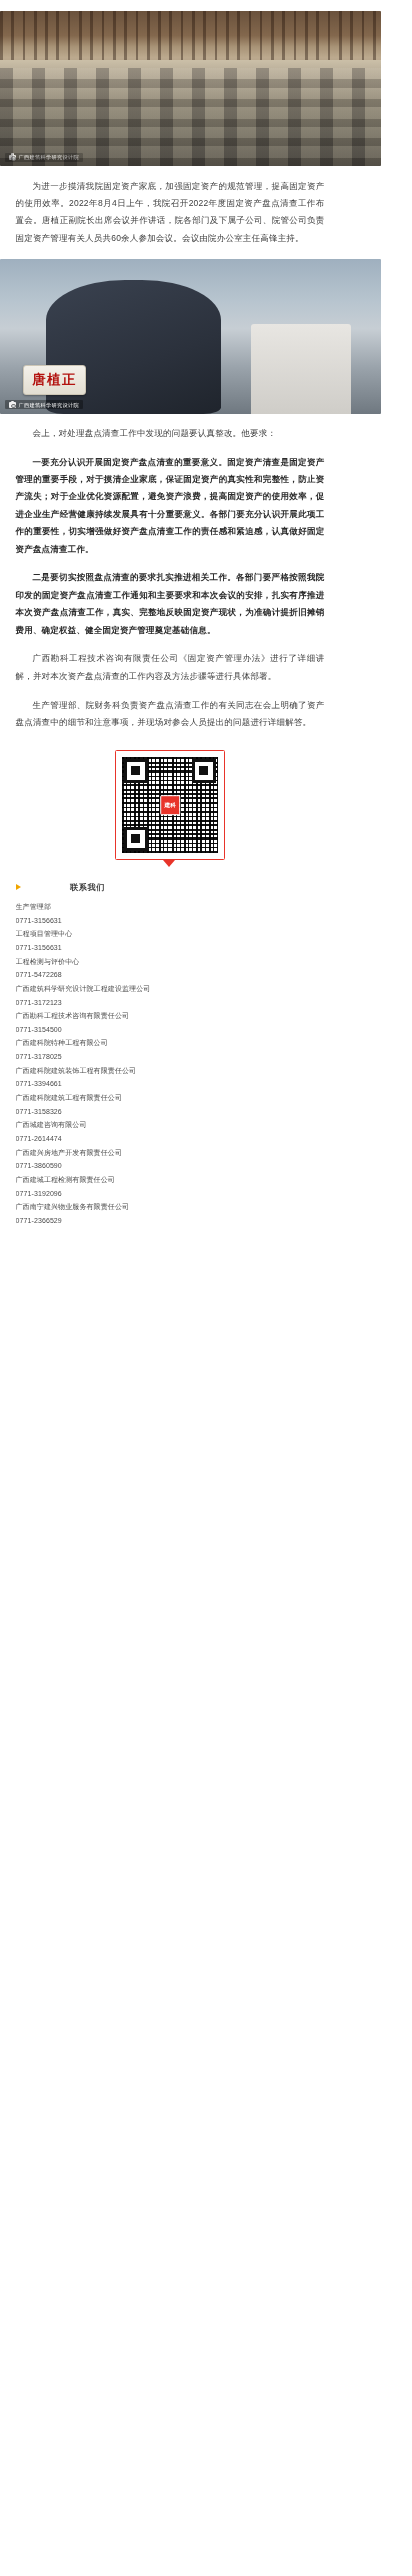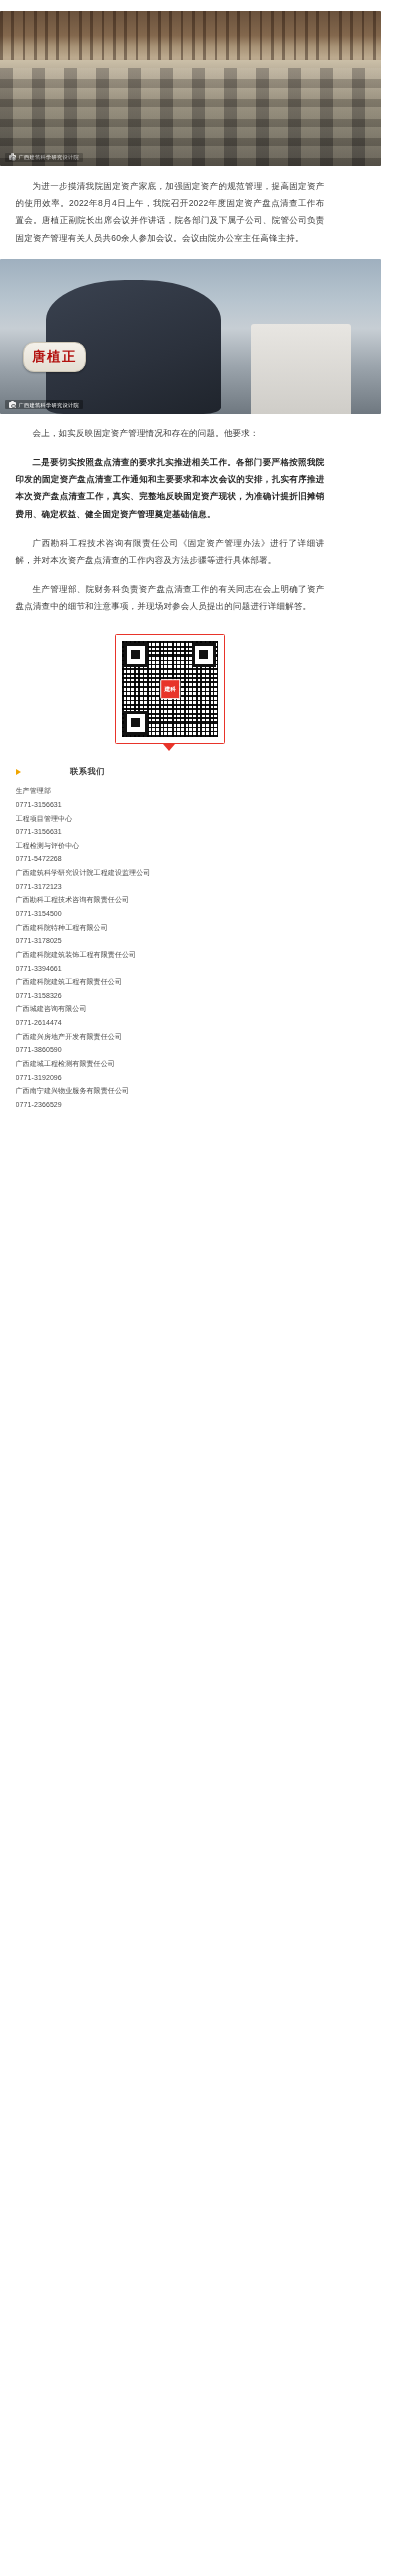--- a/index.html
+++ b/index.html
@@ -106,25 +106,25 @@
   }
   .photo-caption span {
     color: #ffffff;
     font-size: 5.2px;
     line-height: 1.2;
     letter-spacing: 0.3px;
   }
   .nameplate {
     position: absolute;
     left: 23px;
-    bottom: 42px;
+    bottom: 19px;
     background: linear-gradient(180deg,#f4f1ea 0%, #e3ded2 100%);
     border: 0.5px solid #cdc6b5;
     padding: 4.6px 8.2px;
-    border-radius: 11px;
+    border-radius: 3px;
     box-shadow: 0 1px 2.1px rgba(0,0,0,.3);
   }
   .nameplate span {
     color: #b3120f;
     font-family: "Liberation Serif", "DejaVu Serif", serif;
     font-size: 13.4px;
     font-weight: bold;
     letter-spacing: 1.5px;
   }
   
@@ -268,21 +268,22 @@
     <div class="nameplate">
       <span>唐植正</span>
     </div>
     <div class="photo-caption">
       <div class="cam"></div>
       <span>广西建筑科学研究设计院</span>
     </div>
   </div>
 
   <div class="body">
-    <p class="para">会上，如实反映固定资产管理情况和存在的问题。他要求：</p>
+    <p class="para">会上，对处理盘点清查工作中发现的问题要认真整改。他要求：</p>
+    <p class="para bold-lead">一要充分认识开展固定资产盘点清查的重要意义。固定资产清查是固定资产管理的重要手段，对于摸清企业家底，保证固定资产的真实性和完整性，防止资产流失；对于企业优化资源配置，避免资产浪费，提高固定资产的使用效率，促进企业生产经营健康持续发展具有十分重要意义。各部门要充分认识开展此项工作的重要性，切实增强做好资产盘点清查工作的责任感和紧迫感，认真做好固定资产盘点清查工作。</p>
     <p class="para bold-lead">二是要切实按照盘点清查的要求扎实推进相关工作。各部门要严格按照我院印发的固定资产盘点清查工作通知和主要要求和本次会议的安排，扎实有序推进本次资产盘点清查工作，真实、完整地反映固定资产现状，为准确计提折旧摊销费用、确定权益、健全固定资产管理奠定基础信息。</p>
     <p class="para">广西勘科工程技术咨询有限责任公司《固定资产管理办法》进行了详细讲解，并对本次资产盘点清查的工作内容及方法步骤等进行具体部署。</p>
     <p class="para">生产管理部、院财务科负责资产盘点清查工作的有关同志在会上明确了资产盘点清查中的细节和注意事项，并现场对参会人员提出的问题进行详细解答。</p>
   </div>
 
   <div class="qr-wrap">
     <div class="qr">
       <div class="finder f-tl"></div>
       <div class="finder f-tr"></div>
       <div class="finder f-bl"></div>

